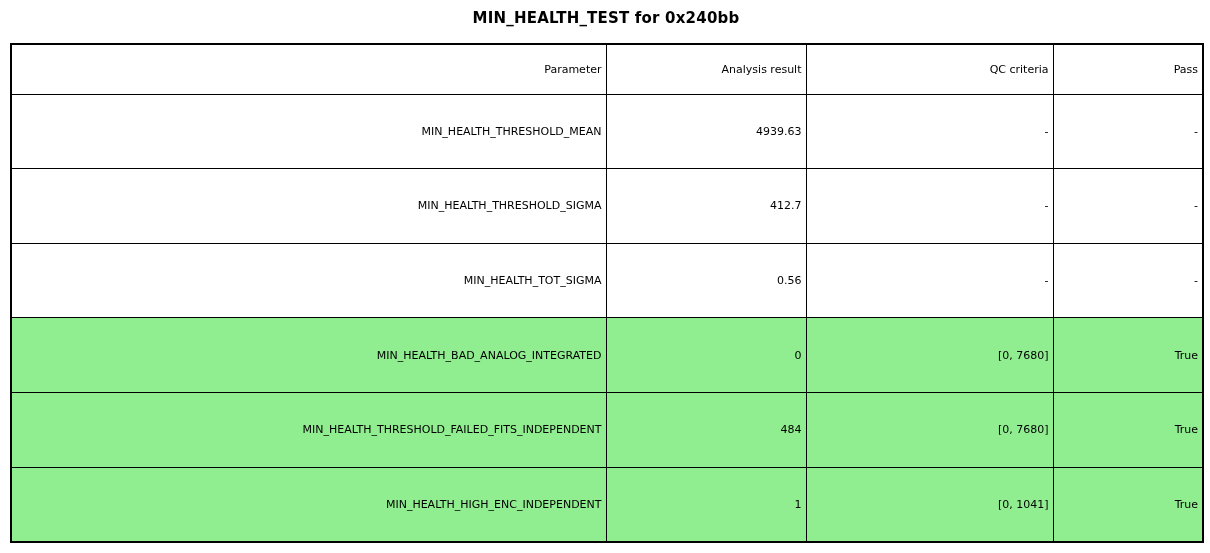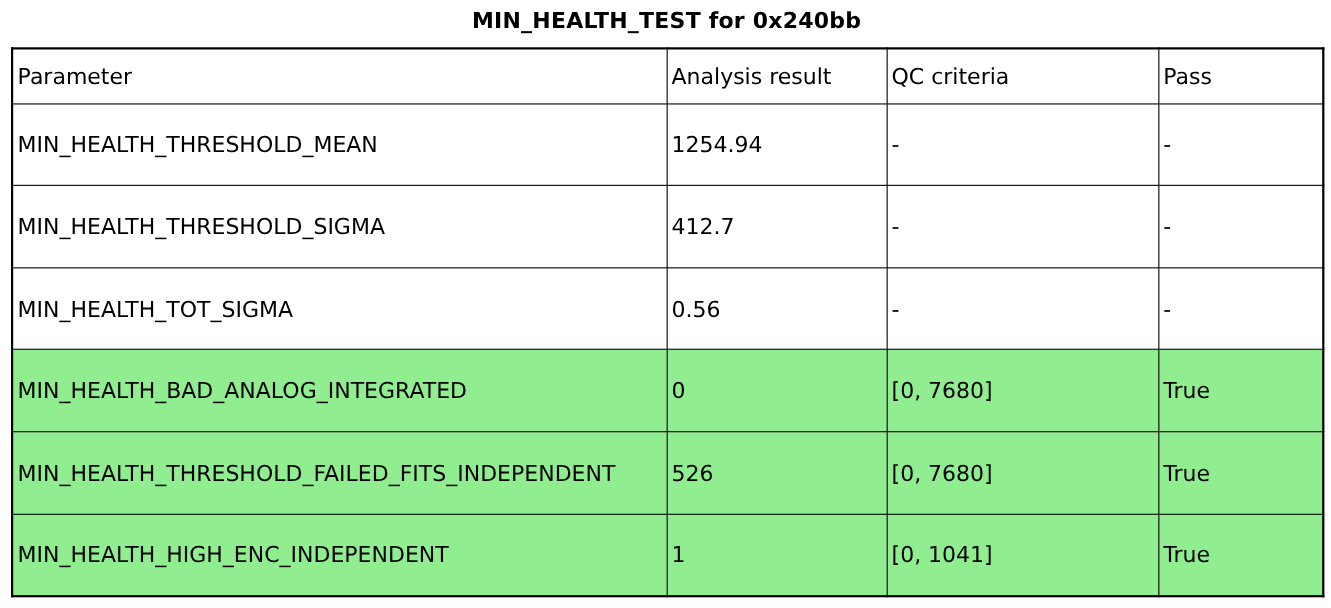--- a/index.html
+++ b/index.html
@@ -15,40 +15,40 @@
     position: relative;
     width: 1210px;
     height: 553px;
   }
   .title {
     position: absolute;
     top: 5px;
     left: 10px;
     width: 1192px;
     text-align: center;
-    font-size: 20px;
+    font-size: 15px;
     font-weight: bold;
     line-height: 26px;
     letter-spacing: 0.2px;
   }
   table.qc-table {
     position: absolute;
     top: 43px;
     left: 10px;
     width: 1192px;
     height: 500px;
     border-collapse: collapse;
     table-layout: fixed;
   }
   table.qc-table th,
   table.qc-table td {
     border: 1.5px solid #000000;
-    text-align: left;
+    text-align: right;
     vertical-align: middle;
-    font-size: 20px;
+    font-size: 11px;
     font-weight: normal;
     height: 50px;
     padding: 0 4px;
     background: #ffffff;
   }
   table.qc-table {
     border: 2px solid #000000;
   }
   table.qc-table tr.pass th,
   table.qc-table tr.pass td {
@@ -77,21 +77,21 @@
       <tr>
         <th>Parameter</th>
         <th>Analysis result</th>
         <th>QC criteria</th>
         <th>Pass</th>
       </tr>
     </thead>
     <tbody>
         <tr>
           <td>MIN_HEALTH_THRESHOLD_MEAN</td>
-          <td>1254.94</td>
+          <td>4939.63</td>
           <td>-</td>
           <td>-</td>
         </tr>
         <tr>
           <td>MIN_HEALTH_THRESHOLD_SIGMA</td>
           <td>412.7</td>
           <td>-</td>
           <td>-</td>
         </tr>
         <tr>
@@ -101,21 +101,21 @@
           <td>-</td>
         </tr>
         <tr class="pass">
           <td>MIN_HEALTH_BAD_ANALOG_INTEGRATED</td>
           <td>0</td>
           <td>[0, 7680]</td>
           <td>True</td>
         </tr>
         <tr class="pass">
           <td>MIN_HEALTH_THRESHOLD_FAILED_FITS_INDEPENDENT</td>
-          <td>526</td>
+          <td>484</td>
           <td>[0, 7680]</td>
           <td>True</td>
         </tr>
         <tr class="pass">
           <td>MIN_HEALTH_HIGH_ENC_INDEPENDENT</td>
           <td>1</td>
           <td>[0, 1041]</td>
           <td>True</td>
         </tr>
       </tbody>

